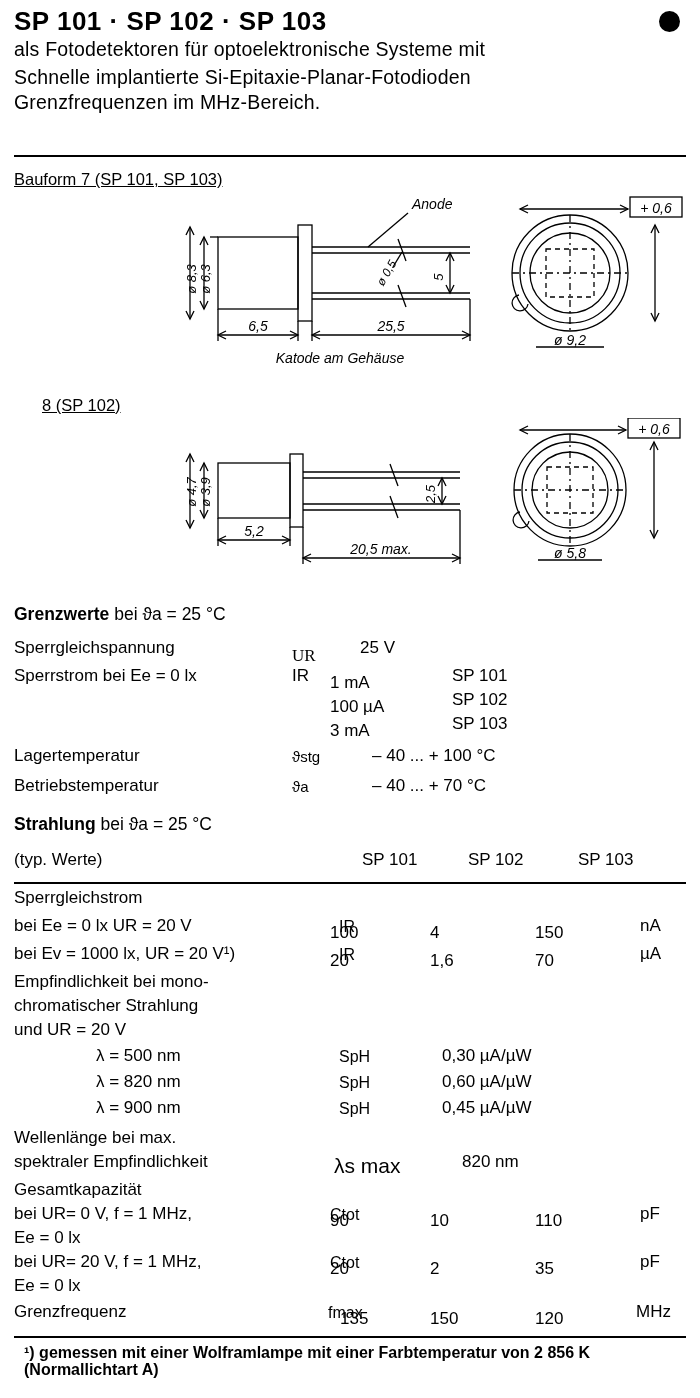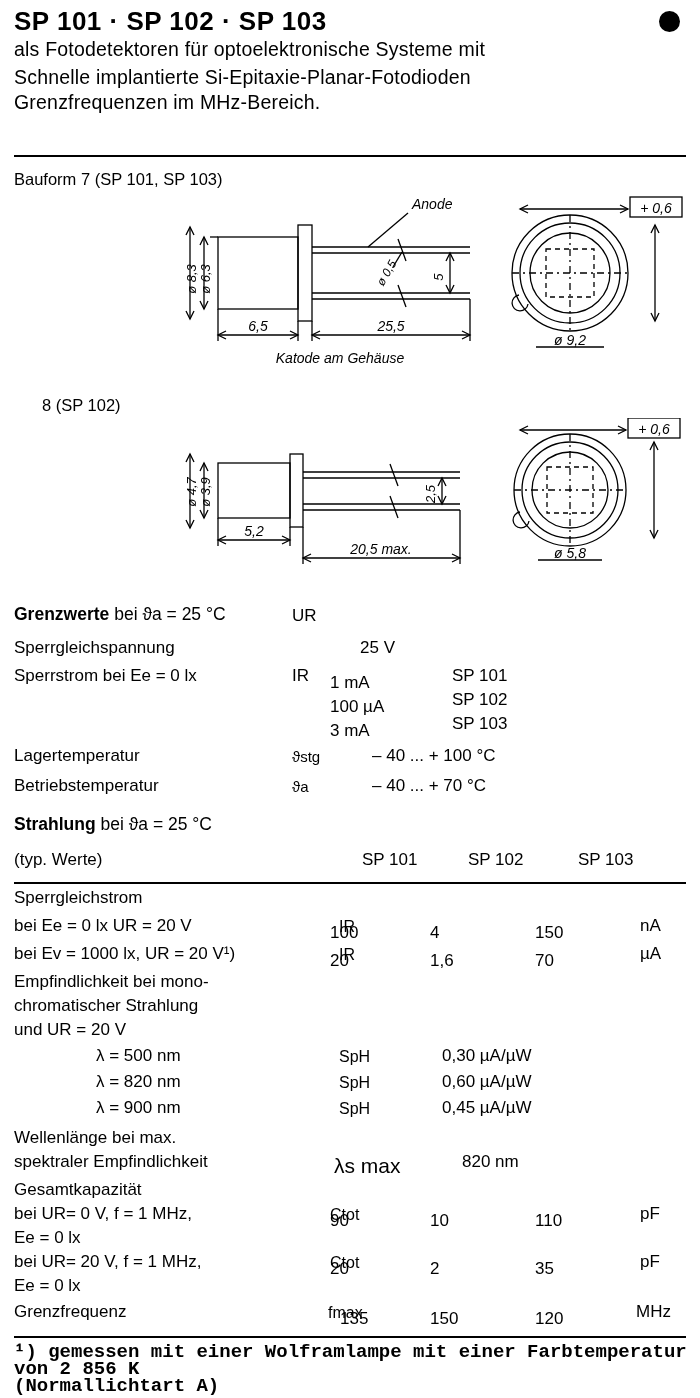--- a/index.html
+++ b/index.html
@@ -57,44 +57,44 @@
     left: 14px;
     width: 672px;
     height: 2px;
     background: #000;
   }
 
   
   .draw-label {
     position: absolute;
     font-size: 16.5px;
+    text-decoration: underline;
   }
   .fig {
     position: absolute;
   }
 
   
   .sec-head {
     position: absolute;
     font-size: 17.5px;
   }
   .sec-head b { font-weight: bold; }
 
   .line {
     position: absolute;
     font-size: 17px;
     white-space: nowrap;
   }
   .foot {
     position: absolute;
-    left: 14px;
-    font-size: 19px;
+    left: 24px;
+    font-size: 16px;
     font-weight: bold;
     line-height: 17px;
-    font-family: Liberation Mono, monospace;
   }
   .col {
     position: absolute;
     font-size: 17px;
     white-space: nowrap;
   }
   .r { text-align: left; margin-top: 7px; }
   svg { display: block; }
 </style>
 </head>
@@ -258,21 +258,21 @@
       <text x="420" y="140" font-family="Liberation Sans, sans-serif" font-size="14" font-style="italic" text-anchor="middle">ø 5,8</text>
       <text x="504" y="16" font-family="Liberation Sans, sans-serif" font-size="14" font-style="italic" text-anchor="middle">+ 0,6</text>
     </svg>
   </div>
 
   <div class="sec-head" style="left:14px; top:604px;">
     <b>Grenzwerte</b><span> bei ϑa = 25 °C</span>
   </div>
 
   <div class="line" style="left:14px; top:638px;">Sperrgleichspannung</div>
-  <div class="col" style="left:292px; top:606px;">UR</div>
+  <div class="col" style="left:292px; top:646px;font-family:Liberation Serif, serif;">UR</div>
   <div class="col" style="left:360px; top:638px;">25 V</div>
 
   <div class="line" style="left:14px; top:666px;">Sperrstrom bei Ee = 0 lx</div>
   <div class="col" style="left:292px; top:666px;">IR</div>
   <div class="col r" style="left:330px; top:666px; width:110px;">1 mA</div>
   <div class="col" style="left:452px; top:666px;">SP 101</div>
 
   <div class="col r" style="left:330px; top:690px; width:110px;">100 µA</div>
   <div class="col" style="left:452px; top:690px;">SP 102</div>
 

